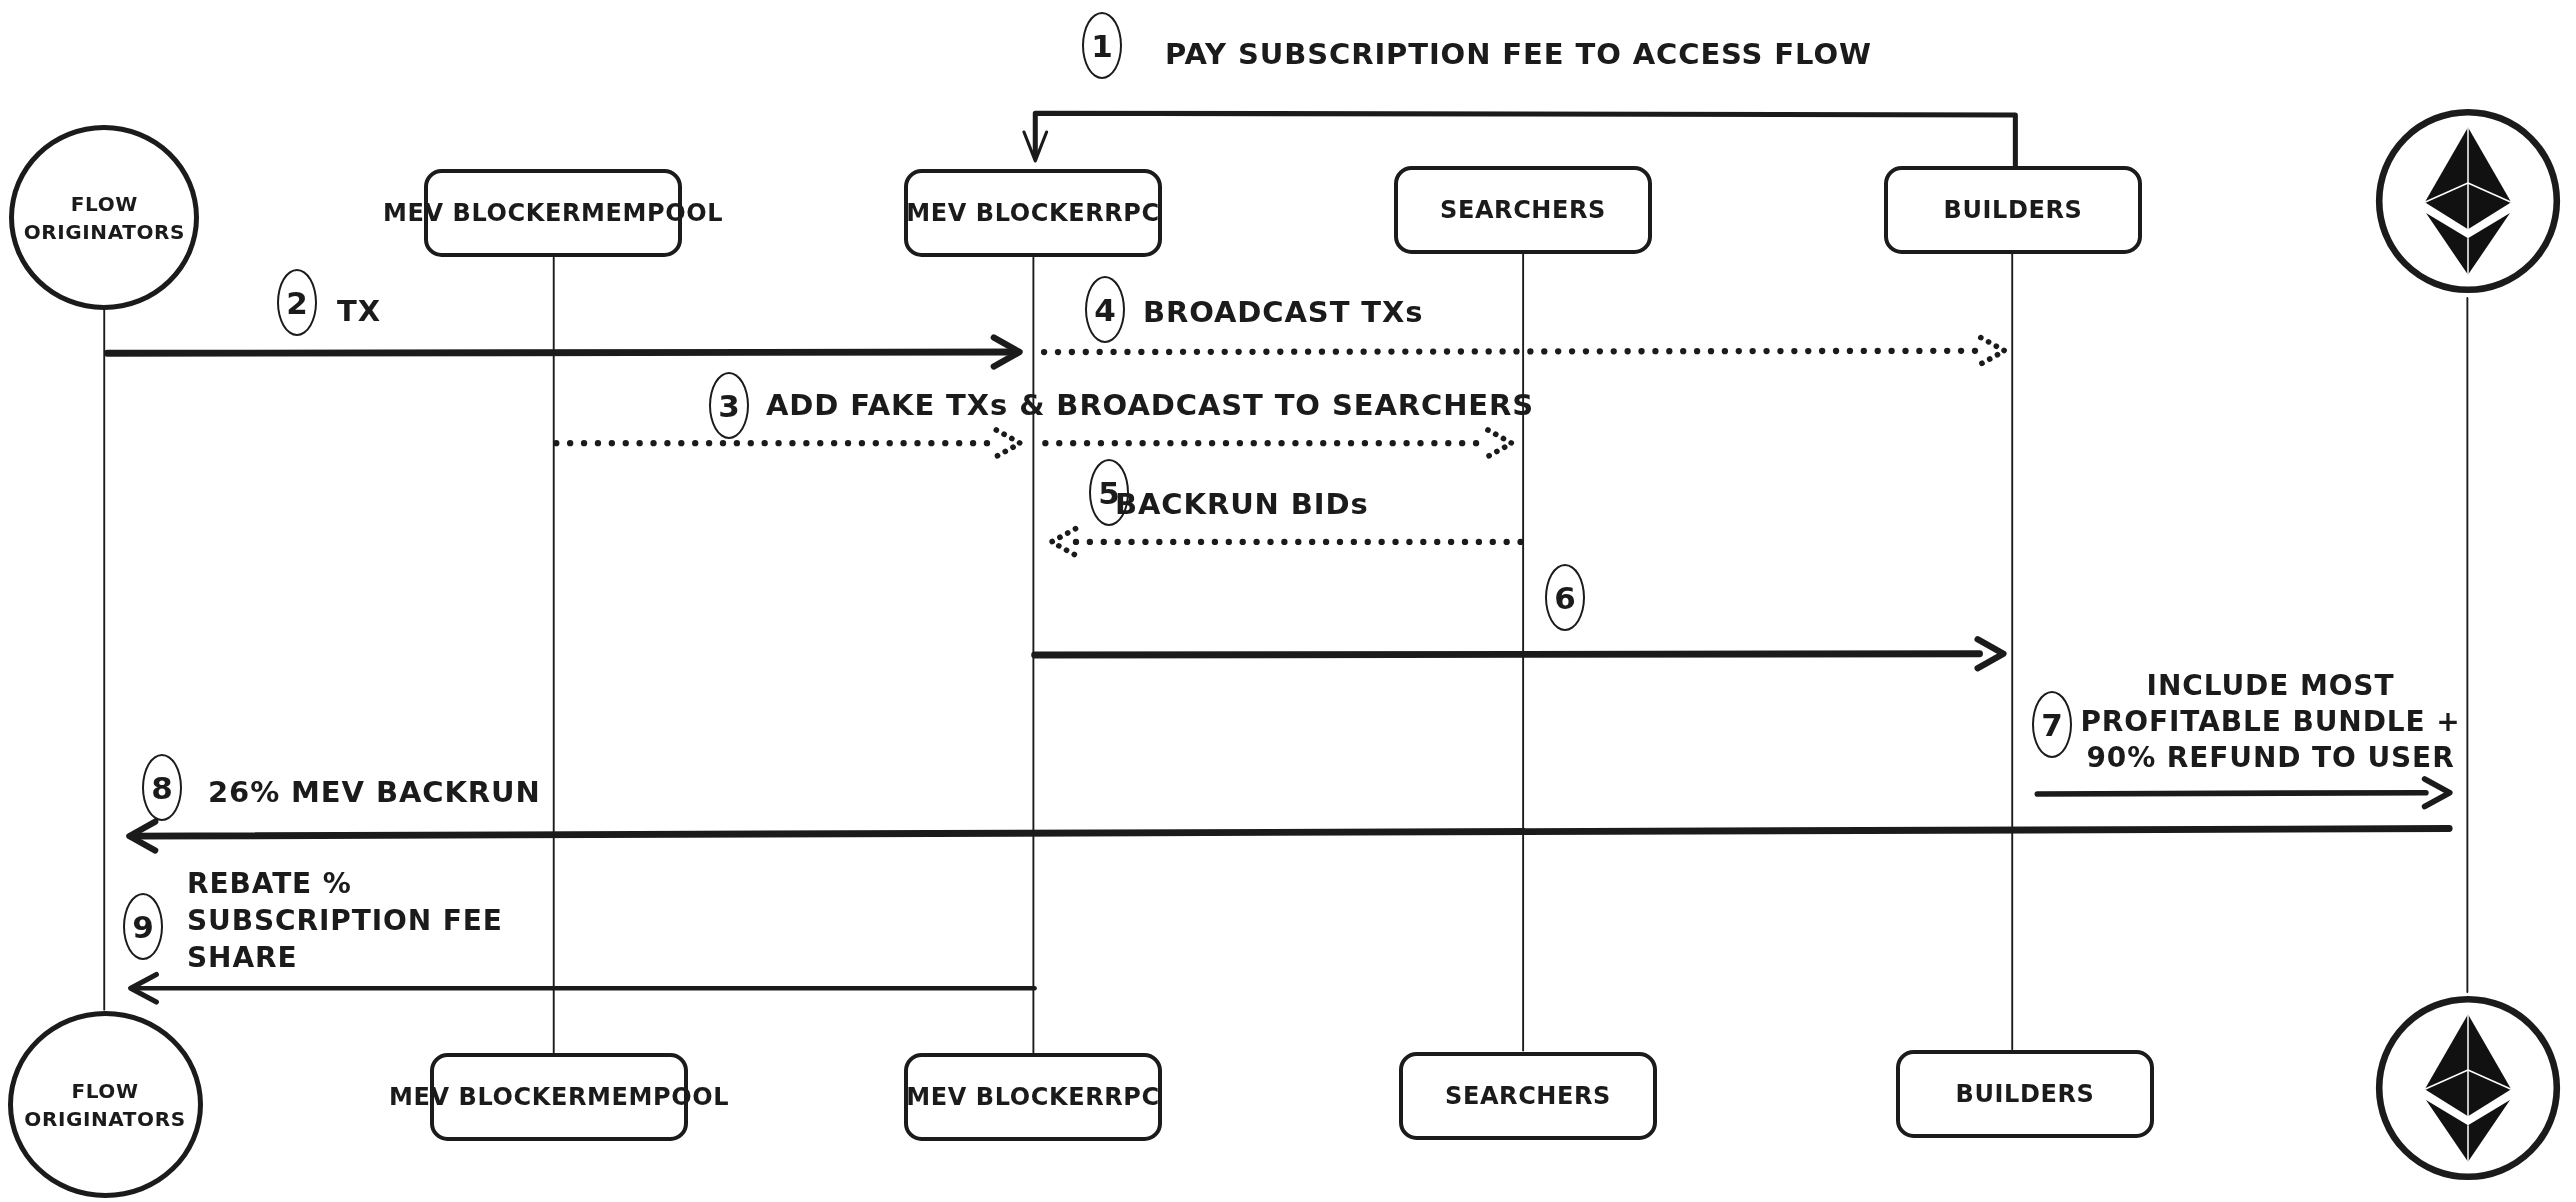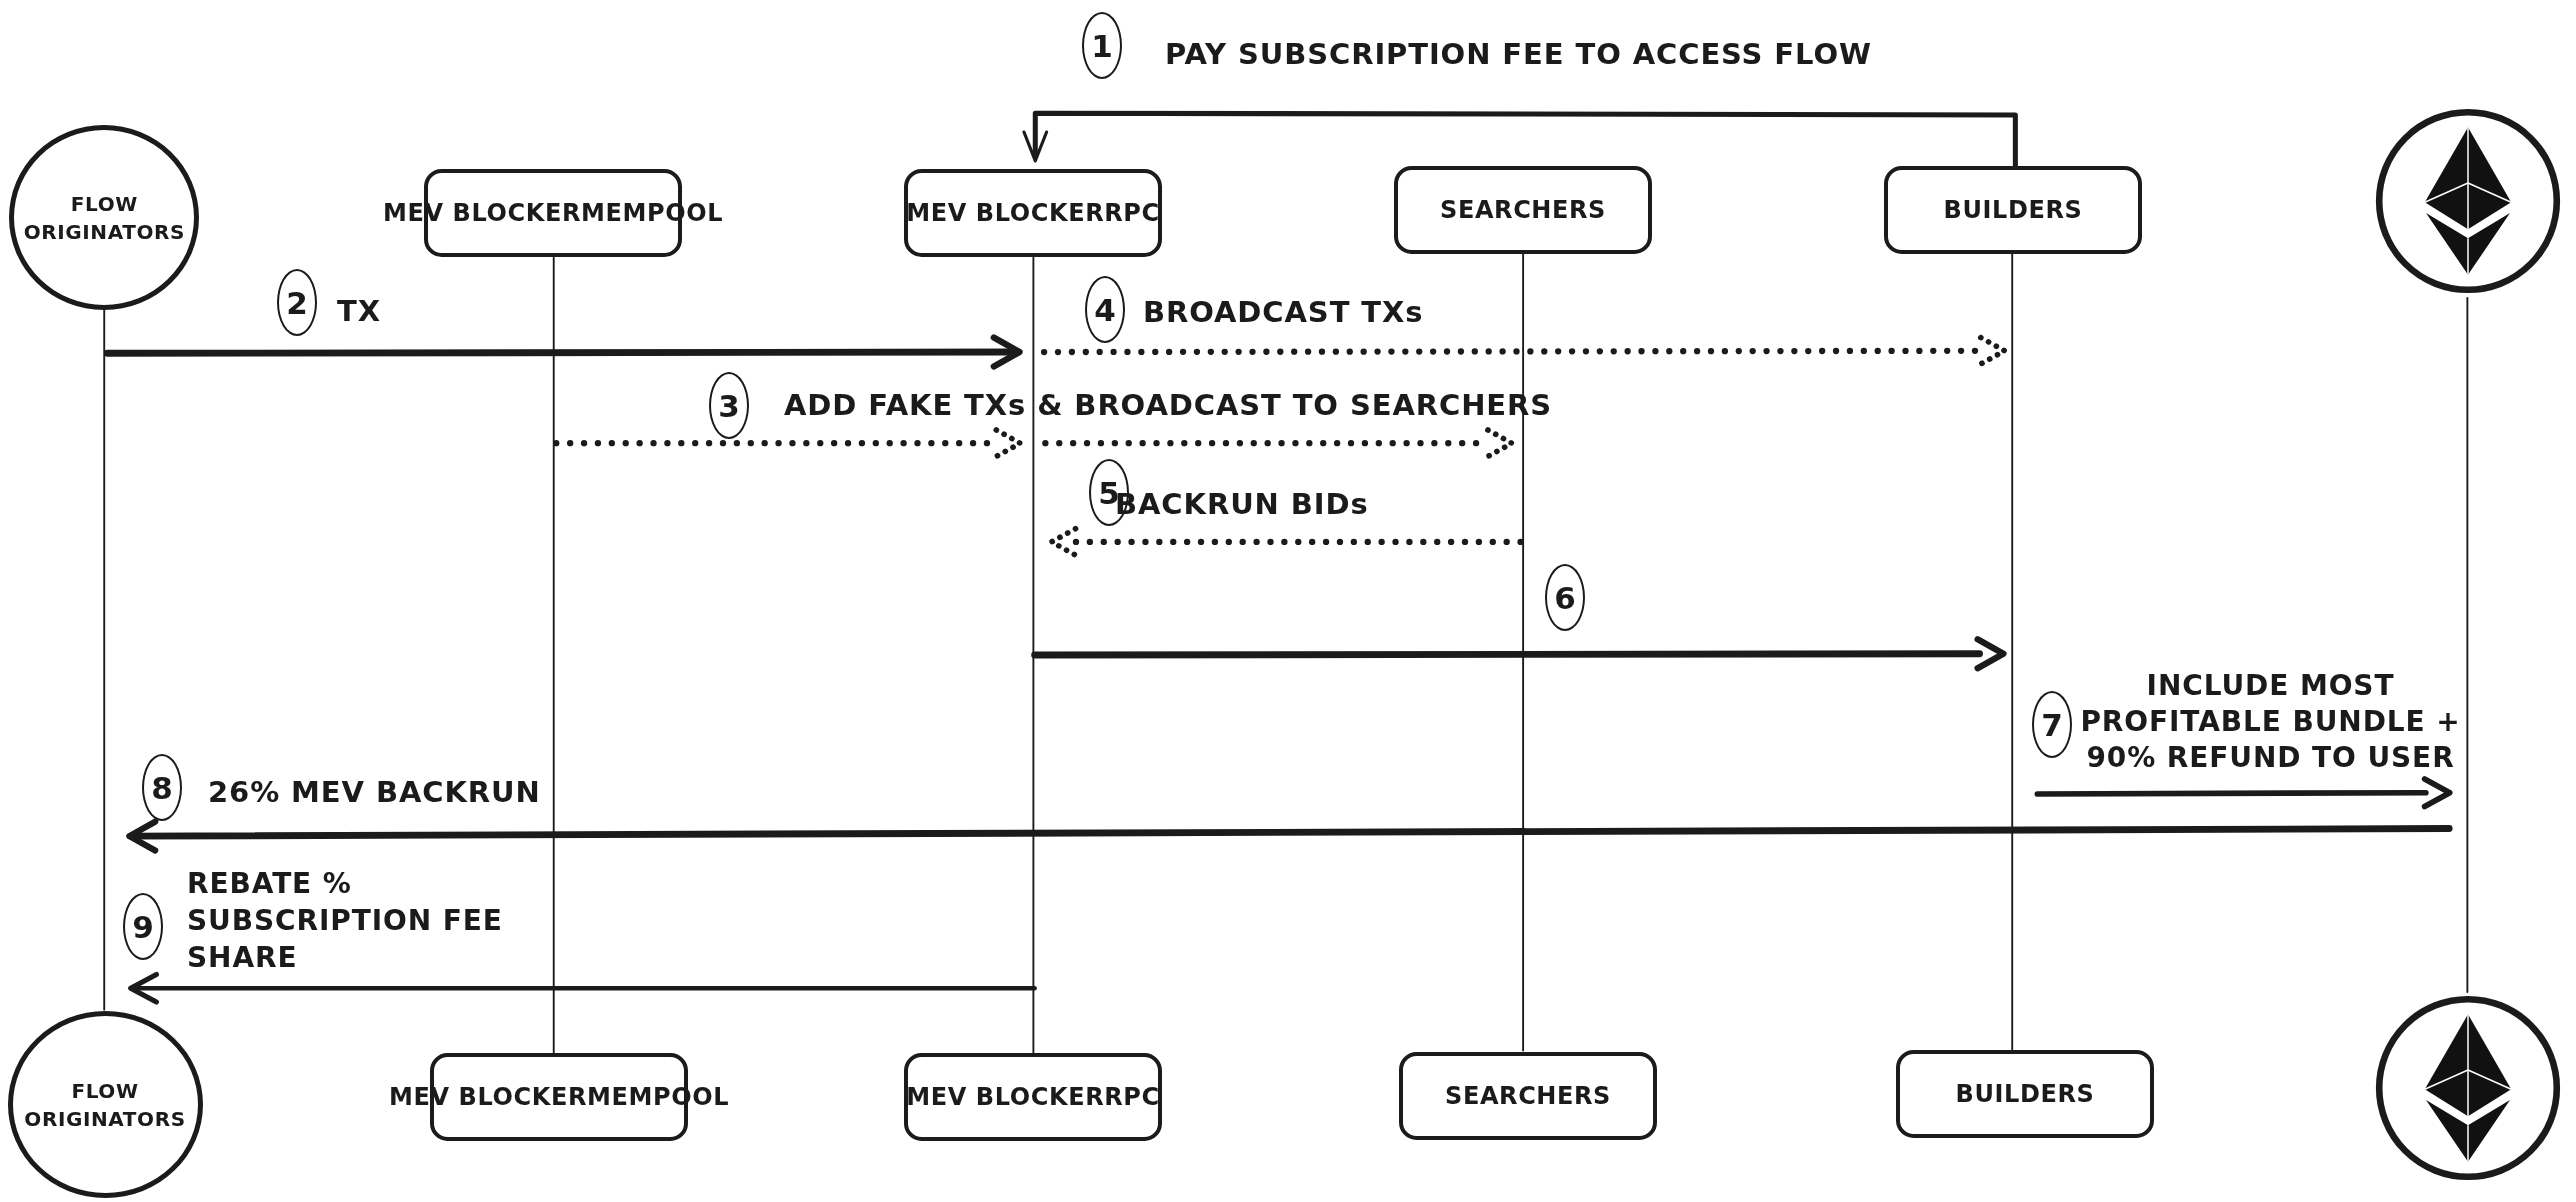--- a/index.html
+++ b/index.html
@@ -195,21 +195,21 @@
   <div class="badge" style="left:1089px;top:459px;">5</div>
   <div class="badge" style="left:1545px;top:564px;">6</div>
   <div class="badge" style="left:2032px;top:691px;">7</div>
   <div class="badge" style="left:142px;top:754px;">8</div>
   <div class="badge" style="left:123px;top:893px;">9</div>
 
   <div class="msg-label" style="left:1165px;top:36px;font-size:29px;">PAY SUBSCRIPTION FEE TO ACCESS FLOW</div>
 
   <div class="msg-label" style="left:337px;top:293px;">TX</div>
 
-  <div class="msg-label" style="left:784px;top:387px;">ADD FAKE TXs &amp; BROADCAST TO SEARCHERS</div>
+  <div class="msg-label" style="left:766px;top:387px;">ADD FAKE TXs &amp; BROADCAST TO SEARCHERS</div>
 
   <div class="msg-label" style="left:1143px;top:294px;">BROADCAST TXs</div>
 
   <div class="msg-label" style="left:1115px;top:486px;">BACKRUN BIDs</div>
 
 
   <div class="msg-label small center" style="left:2063px;top:668px;width:415px;line-height:36px;">
     <div>INCLUDE MOST</div>
     <div>PROFITABLE BUNDLE +</div>
     <div>90% REFUND TO USER</div>

